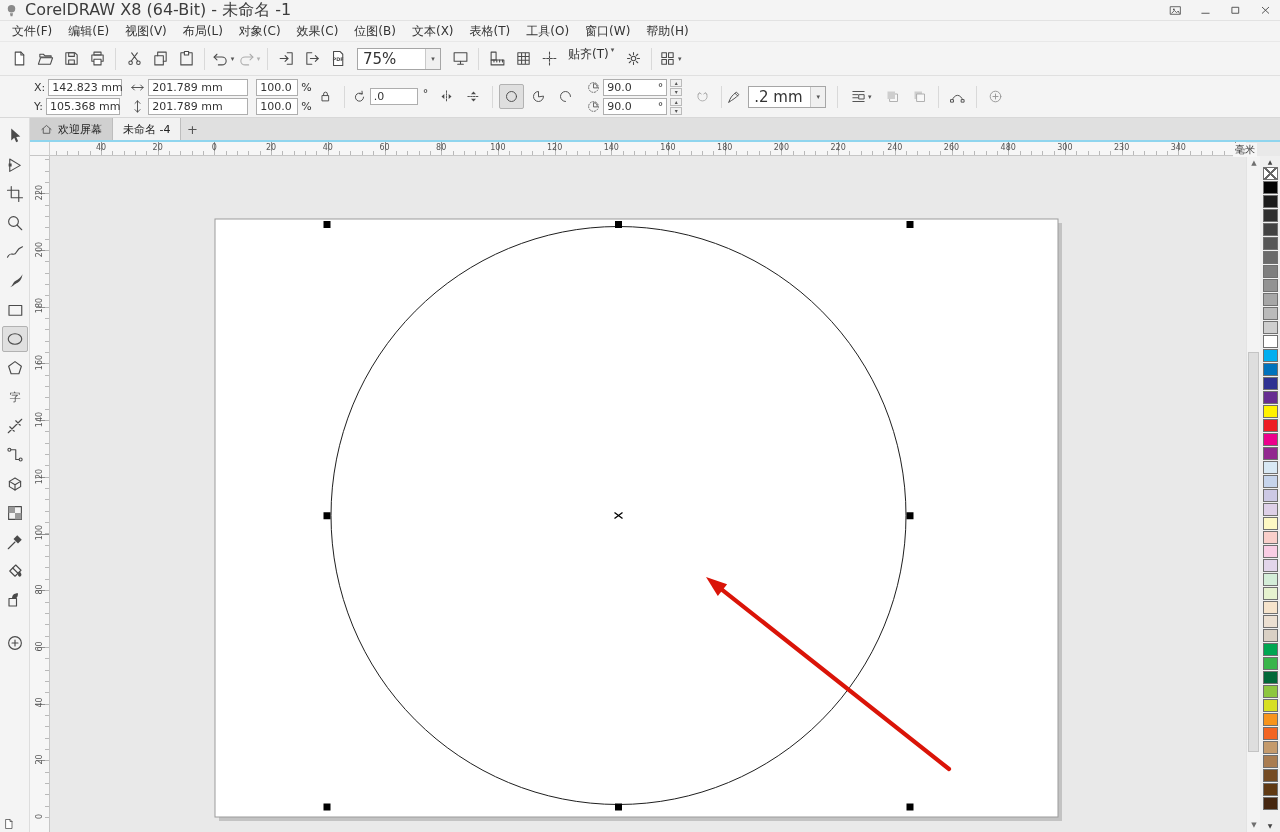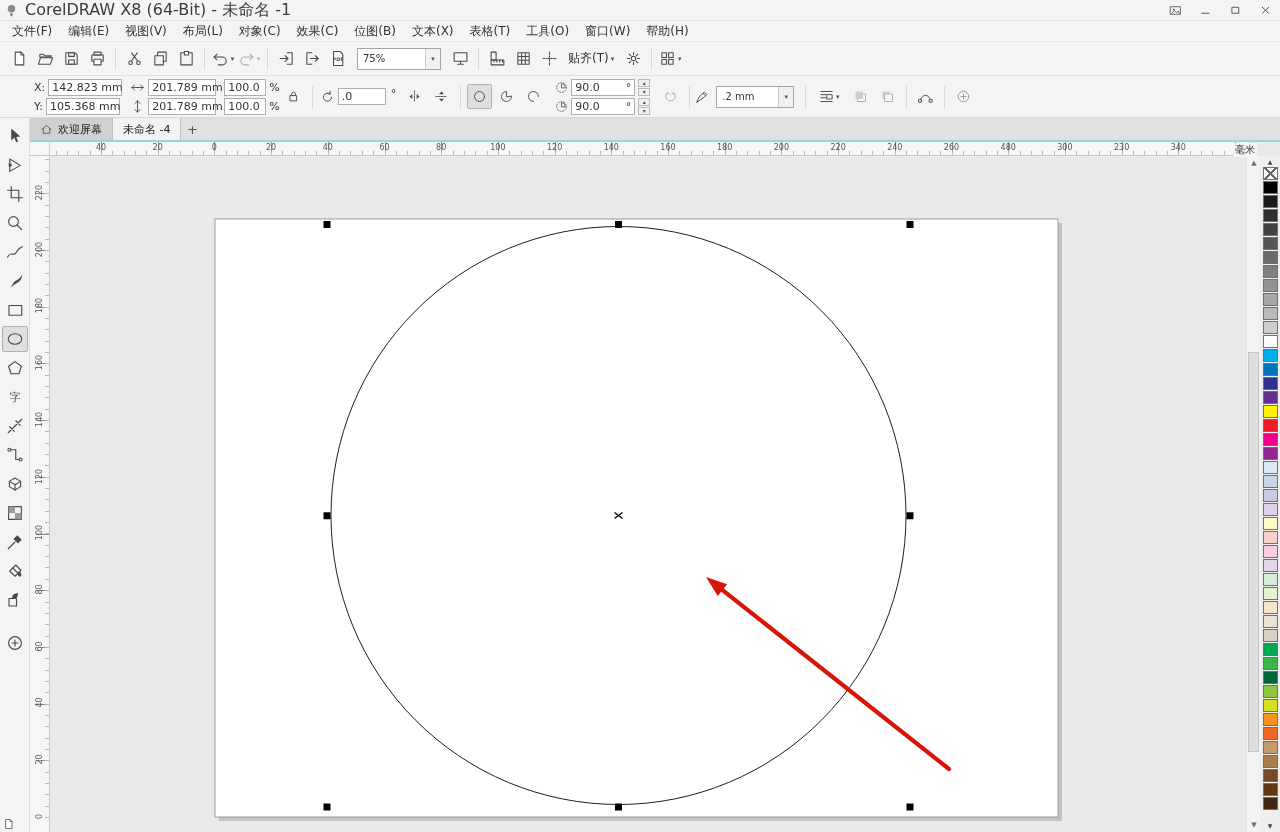--- a/index.html
+++ b/index.html
@@ -17,31 +17,31 @@
 
 .menubar{position:absolute;left:0;top:21px;width:1280px;height:21px;background:#f4f4f4;display:flex;align-items:center;padding-left:4px;border-bottom:1px solid #e8e8e8;z-index:10}
 .menu-item{padding:0 8px;line-height:21px;font-size:12px;color:#333}
 
 .toolbar{position:absolute;left:0;top:42px;width:1280px;height:34px;background:#f4f4f4;display:flex;align-items:center;padding-left:6px;border-bottom:1px solid #e0e0e0;z-index:10}
 .tbtn{height:26px;min-width:26px;display:flex;align-items:center;justify-content:center;border-radius:2px}
 .tbtn svg{width:17px;height:17px}
 .sep{width:1px;height:22px;background:#d9d9d9;margin:0 5px;flex:0 0 auto}
 .caret{font-size:7px;color:#555;margin-left:2px}
 .combo{width:84px;height:22px;background:#fff;border:1px solid #a6a6a6;display:flex;align-items:center;margin:0 6px}
-.combo-val{flex:1;padding-left:5px;font-size:10px;white-space:nowrap}
+.combo-val{flex:1;padding-left:5px;font-size:15px;white-space:nowrap}
 .combo-btn{width:15px;height:100%;display:flex;align-items:center;justify-content:center;font-size:7px;color:#555;border-left:1px solid #c9c9c9;background:#f0f0f0}
-.snapbtn{display:flex;align-items:center;padding:0 6px;height:26px;font-size:12px}
+.snapbtn{display:flex;padding:0 6px;height:26px;font-size:12px}
 .disabled{opacity:.42}
 
 .propbar{position:absolute;left:0;top:76px;width:1280px;height:42px;background:#f4f4f4;border-bottom:1px solid #d8d8d8;display:flex;align-items:center;z-index:10}
 .stack{display:flex;flex-direction:column;gap:2px;margin-left:8px}
 .prow{display:flex;align-items:center;gap:3px;height:17px}
 .plabel{font-size:11px;color:#333}
 .pfield{height:17px;background:#fff;border:1px solid #aeaeae;font-size:11px;display:flex;align-items:center;padding:0 3px;white-space:nowrap}
-.w74{width:74px}.w84{width:68px}.w42{width:42px}.w50{width:48px}.w56{width:64px}
+.w74{width:74px}.w84{width:100px}.w42{width:42px}.w50{width:48px}.w56{width:64px}
 .pbtn{width:25px;height:25px;display:flex;align-items:center;justify-content:center;margin:0 1px;border-radius:2px}
 .pbtn svg{width:15px;height:15px}
 .pbtn.active{background:#dfdfdf;border:1px solid #b2b2b2}
 .picon{width:15px;height:15px;flex:0 0 auto}
 .spin{display:flex;flex-direction:column;gap:1px}
 .spin b{width:12px;height:8px;border:1px solid #bbb;background:#f1f1f1;font-size:6px;line-height:6px;text-align:center;color:#555;font-weight:normal}
 
 .doctabs{position:absolute;left:30px;top:118px;width:1250px;height:24px;background:#e0e0e0;border-bottom:2px solid #8fd5ee;display:flex;z-index:9}
 .tab{display:flex;align-items:center;gap:5px;padding:0 10px;background:#d0d0d0;border-right:1px solid #bdbdbd;font-size:11px;color:#222}
 .tab svg{width:13px;height:13px}

